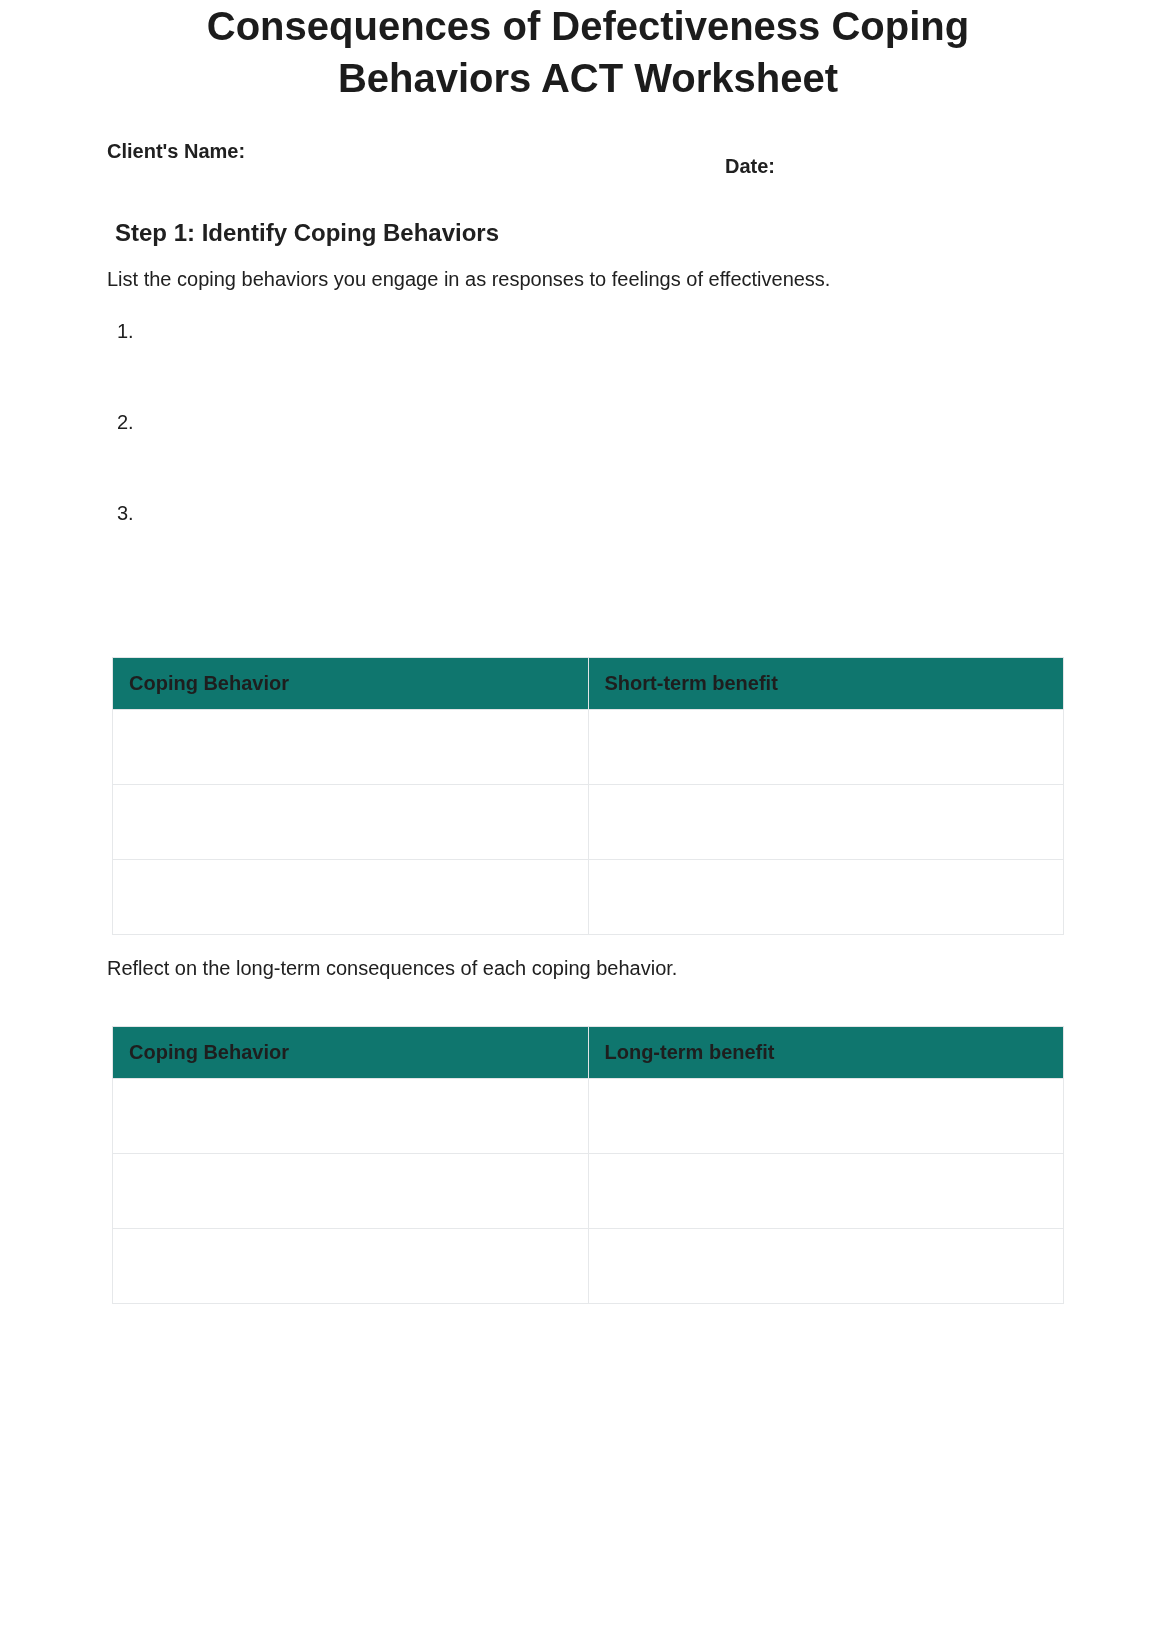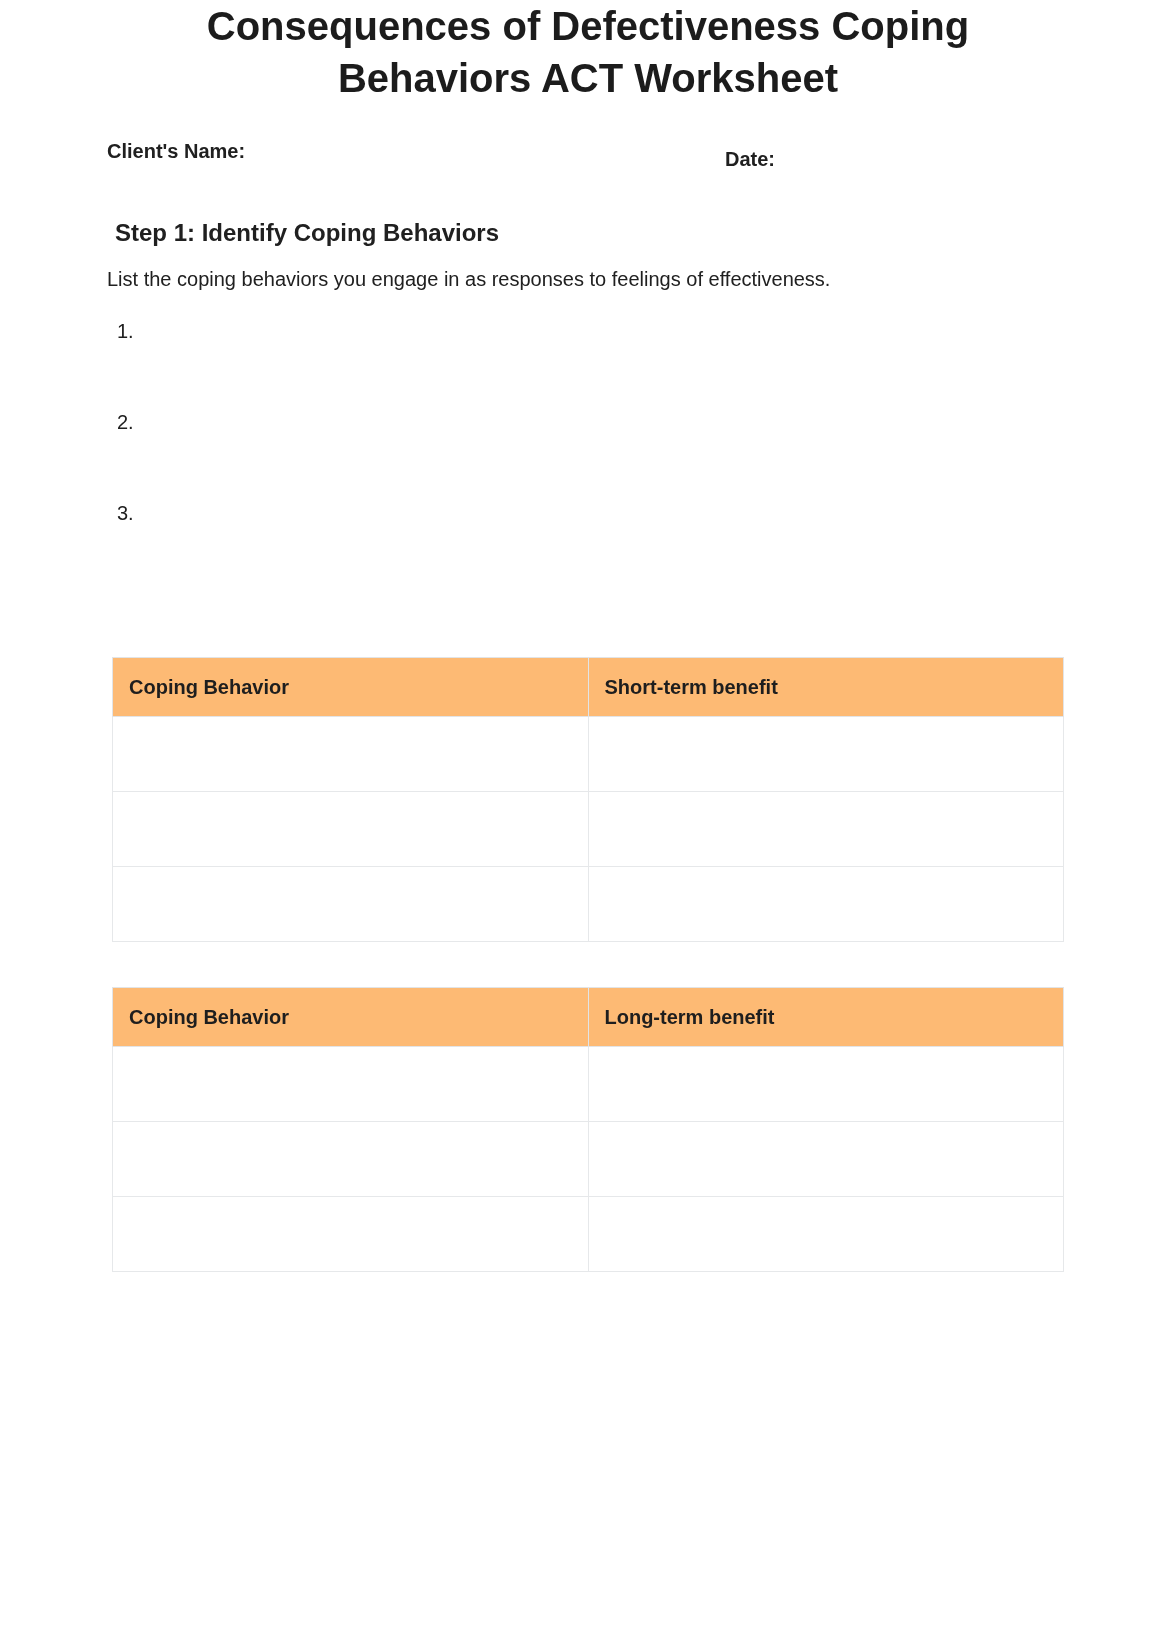--- a/index.html
+++ b/index.html
@@ -30,21 +30,21 @@
   .names-row {
     position: relative;
     margin-top: 34px;
     height: 26px;
     font-size: 20px;
     line-height: 26px;
     font-weight: 700;
   }
   .name-label { position: absolute; left: 0; top: 0; }
   .name-blank { position: absolute; left: 160px; top: 0; width: 380px; height: 26px; }
-  .date-label { position: absolute; left: 618px; top: 8px; }
+  .date-label { position: absolute; left: 618px; top: 15px; }
   .date-blank { position: absolute; left: 678px; top: 0; width: 280px; height: 26px; }
 
   .step-heading {
     margin: 8px;
     font-size: 24px;
     line-height: 26px;
     font-weight: 700;
   }
   .step-desc {
     margin: 20px 0 0 0;
@@ -70,22 +70,22 @@
   table.worksheet-table {
     width: 952px;
     margin-left: 5px;
     border-collapse: collapse;
     table-layout: fixed;
   }
   #short-term-table { margin-top: 70px; }
   #long-term-table  { margin-top: 45px; }
   .worksheet-table th {
     width: 50%;
-    height: 59px;
-    background: #fdba74;
+    height: 52px;
+    background: #0f766e;
     border: 1px solid #e2e4e6;
     font-size: 20px;
     font-weight: 700;
     text-align: left;
     vertical-align: middle;
     padding: 0 12px 0 16px;
     color: #1e1e1e;
   }
   .worksheet-table td {
     height: 75px;
@@ -145,20 +145,21 @@
         <td></td>
         <td></td>
       </tr>
       <tr>
         <td></td>
         <td></td>
       </tr>
     </tbody>
   </table>
 
+  <p class="step-desc">Reflect on the long-term consequences of each coping behavior.</p>
 
   <table class="worksheet-table" id="long-term-table">
     <thead>
       <tr>
         <th>Coping Behavior</th>
         <th>Long-term benefit</th>
       </tr>
     </thead>
     <tbody>
       <tr>

